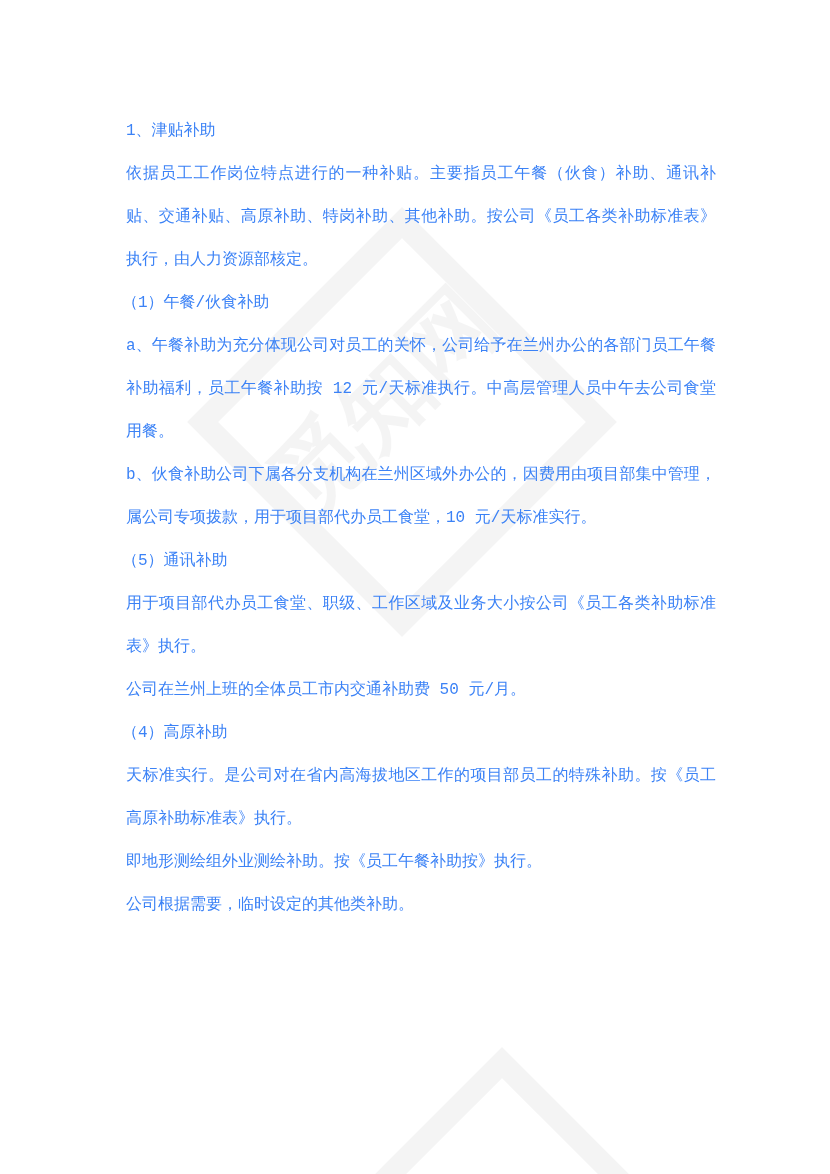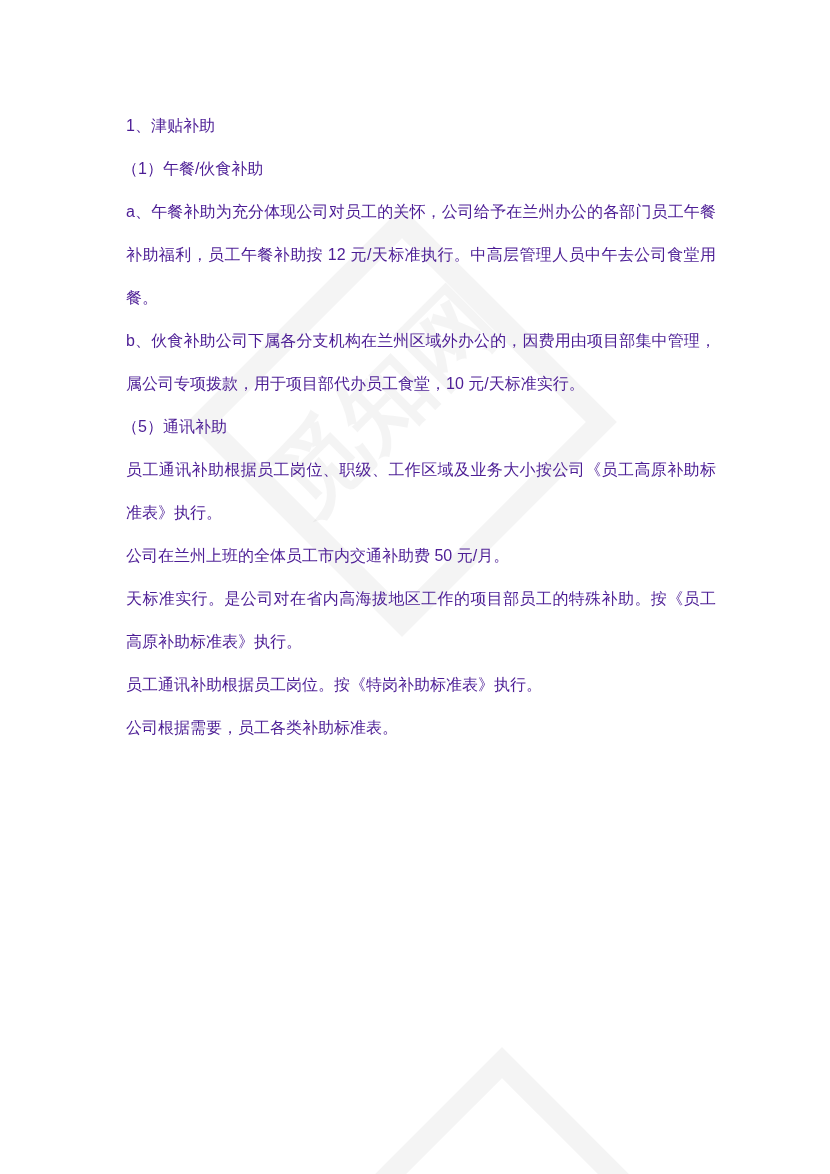--- a/index.html
+++ b/index.html
@@ -1,21 +1,21 @@
 <!DOCTYPE html>
 <html><head>
 <meta charset="utf-8">
 <style>
   html, body { margin: 0; padding: 0; background: #ffffff; }
   body { width: 830px; height: 1174px; position: relative; overflow: hidden; }
   .page { position: absolute; left: 0; top: 0; width: 830px; height: 1174px; background: #fff; }
   .content {
-    position: absolute; left: 126px; top: 104px; width: 590px;
-    font-family: Liberation Sans, sans-serif;
-    font-size: 16px; color: #4c1d95; line-height: 43px;
+    position: absolute; left: 126px; top: 110px; width: 590px;
+    font-family: Liberation Mono, monospace;
+    font-size: 16px; color: #3b82f6; line-height: 43px;
     text-align: justify;
   }
   .content p { margin: 0; }
   .sub { padding-left: 0; text-indent: -4px; }
   .wm {
     position: absolute; width: 260px; height: 260px;
     border: 22px solid rgba(0,0,0,0.045);
     transform: rotate(45deg);
     pointer-events: none;
   }
@@ -31,29 +31,31 @@
 
 <div class="page">
 
   <div class="wm" style="left:250px; top:270px;"></div>
   <div class="wm-text" style="left:250px; top:340px;">觅知网</div>
 
   <div class="wm" style="left:350px; top:1110px;"></div>
 
   <div class="content">
     <p>1、津贴补助</p>
+    <p>依据员工工作岗位特点进行的一种补贴。主要指员工午餐（伙食）补助、通讯补贴、交通补贴、高原补助、特岗补助、其他补助。按公司《员工各类补助标准表》执行，由人力资源部核定。</p>
 
     <p class="sub">（1）午餐/伙食补助</p>
     <p>a、午餐补助为充分体现公司对员工的关怀，公司给予在兰州办公的各部门员工午餐补助福利，员工午餐补助按 12 元/天标准执行。中高层管理人员中午去公司食堂用餐。</p>
     <p>b、伙食补助公司下属各分支机构在兰州区域外办公的，因费用由项目部集中管理，属公司专项拨款，用于项目部代办员工食堂，10 元/天标准实行。</p>
 
     <p class="sub">（5）通讯补助</p>
-    <p>员工通讯补助根据员工岗位、职级、工作区域及业务大小按公司《员工高原补助标准表》执行。</p>
+    <p>用于项目部代办员工食堂、职级、工作区域及业务大小按公司《员工各类补助标准表》执行。</p>
 
     <p>公司在兰州上班的全体员工市内交通补助费 50 元/月。</p>
 
+    <p class="sub">（4）高原补助</p>
     <p>天标准实行。是公司对在省内高海拔地区工作的项目部员工的特殊补助。按《员工高原补助标准表》执行。</p>
 
-    <p>员工通讯补助根据员工岗位。按《特岗补助标准表》执行。</p>
+    <p>即地形测绘组外业测绘补助。按《员工午餐补助按》执行。</p>
 
-    <p>公司根据需要，员工各类补助标准表。</p>
+    <p>公司根据需要，临时设定的其他类补助。</p>
   </div>
 </div>
 
 </body></html>

